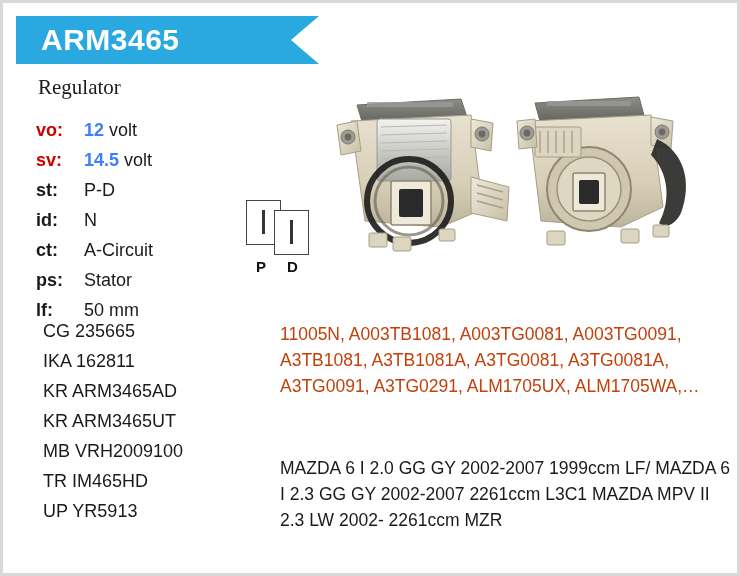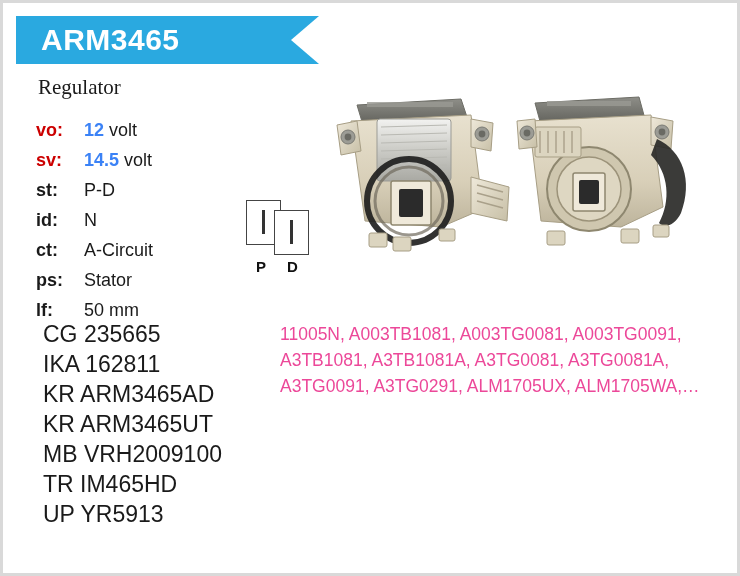--- a/index.html
+++ b/index.html
@@ -75,21 +75,21 @@
   .spec-val { color: #1a1a1a; }
   .spec-val .redb { color: #3b82f6; font-weight: bold; }
 
   .codes {
     position: absolute;
     left: 40px; top: 318px;
     width: 220px;
   }
   .code-row {
     height: 30px;
-    font-size: 23px;
+    font-size: 18px;
     color: #1a1a1a;
     white-space: nowrap;
   }
 
   
   .connector {
     position: absolute;
     left: 243px; top: 197px;
     width: 68px; height: 78px;
   }
@@ -138,21 +138,21 @@
     line-height: 1.2;
   }
 
   
   .oem-list {
     position: absolute;
     left: 277px; top: 318px;
     width: 448px;
     font-size: 17.5px;
     line-height: 26px;
-    color: #ec4899;
+    color: #c2410c;
   }
   .apps {
     position: absolute;
     left: 277px; top: 452px;
     width: 452px;
     font-size: 17.5px;
     line-height: 26px;
     color: #1a1a1a;
   }
 
@@ -321,14 +321,15 @@
         <rect x="226" y="150" width="18" height="14" rx="2" fill="#dcd5c0" stroke="#a79e85" stroke-width="1"></rect>
         <rect x="300" y="148" width="18" height="14" rx="2" fill="#dcd5c0" stroke="#a79e85" stroke-width="1"></rect>
         <rect x="332" y="144" width="16" height="12" rx="2" fill="#dcd5c0" stroke="#a79e85" stroke-width="1"></rect>
       </g>
     </svg>
 
   </div>
 
   <div class="oem-list">11005N, A003TB1081, A003TG0081, A003TG0091, A3TB1081, A3TB1081A, A3TG0081, A3TG0081A, A3TG0091, A3TG0291, ALM1705UX, ALM1705WA,…</div>
 
+  <div class="apps">MAZDA 6 I 2.0 GG GY 2002-2007 1999ccm LF/ MAZDA 6 I 2.3 GG GY 2002-2007 2261ccm L3C1 MAZDA MPV II 2.3 LW 2002- 2261ccm MZR</div>
 
 </div>
 
 </body></html>

